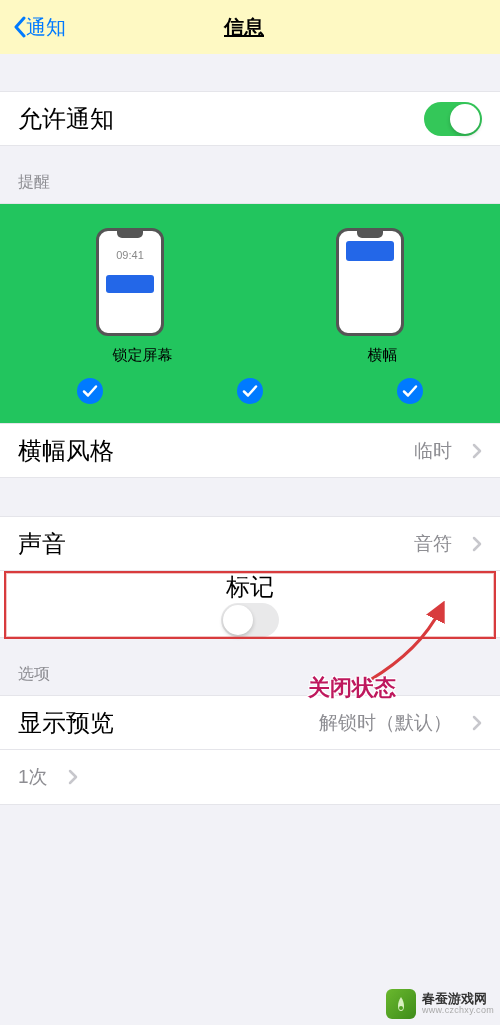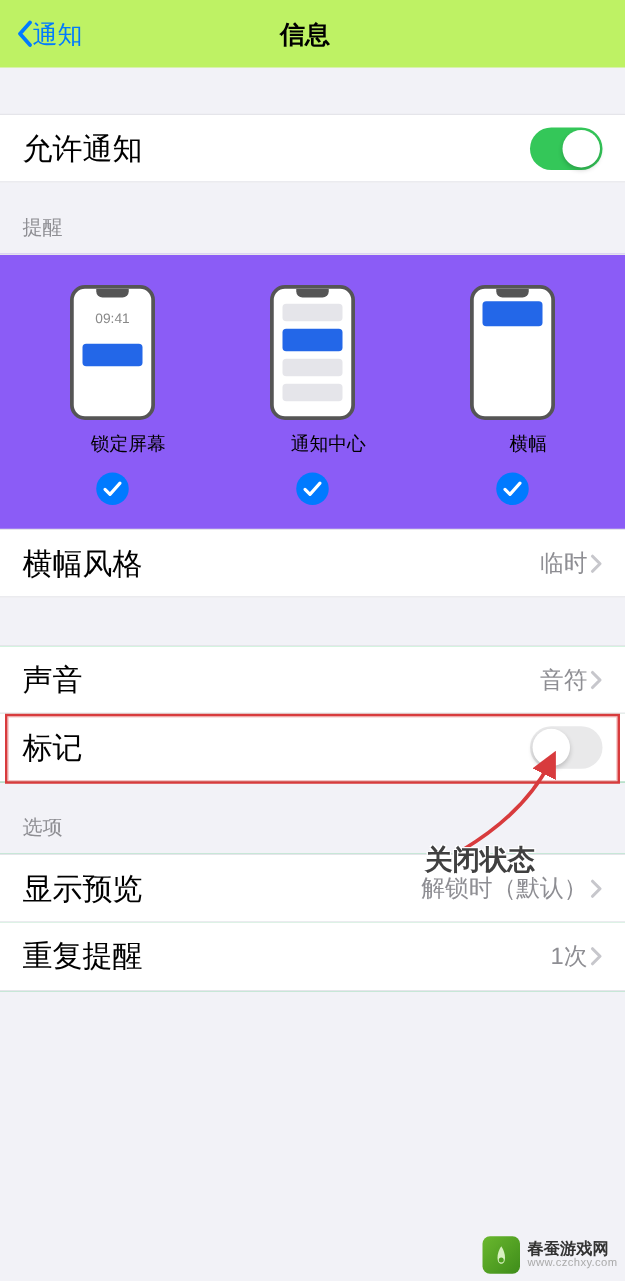--- a/index.html
+++ b/index.html
@@ -9,72 +9,73 @@
       font-family: -apple-system, "Helvetica Neue", sans-serif;
       background: #f2f2f7;
       overflow: hidden;
       position: relative;
     }
     .nav {
       height: 54px;
       display: flex;
       align-items: center;
       padding: 0 12px;
-      background: #bef264;
+      background: #fef9c3;
       position: relative;
     }
     .nav-back {
       display: flex;
       align-items: center;
       color: #007aff;
       font-size: 20px;
       z-index: 1;
     }
     .nav-back .chevron { width: 14px; height: 22px; }
     .nav-title {
       position: absolute;
       left: 0; right: 12px;
       text-align: center;
       font-size: 20px;
       font-weight: 600;
       color: #000;
+      text-decoration: underline;
     }
     .section-gap { height: 38px; }
     .cell {
       min-height: 54px;
       background: #fff;
       padding: 0 18px;
       display: flex;
       align-items: center;
       justify-content: space-between;
       border-bottom: 1px solid #e5e5ea;
     }
     .cell:last-child { border-bottom: none; }
     .cell-label { font-size: 24px; color: #000; }
-    .cell-value { font-size: 19px; color: #8e8e93; display: flex; align-items: center; gap: 2px; }
+    .cell-value { font-size: 19px; color: #8e8e93; display: flex; align-items: center; gap: 20px; }
     .disclosure { width: 10px; height: 16px; }
     .switch {
       width: 58px; height: 34px; border-radius: 17px;
       position: relative; transition: background .2s;
     }
     .switch.on { background: #34c759; }
     .switch.off { background: #e9e9ea; }
     .switch .knob {
       position: absolute; top: 2px; width: 30px; height: 30px;
       border-radius: 50%; background: #fff;
       box-shadow: 0 2px 4px rgba(0,0,0,.2);
     }
     .switch.on .knob { right: 2px; }
     .switch.off .knob { left: 2px; }
     .section-header {
       color: #8e8e93; font-size: 16px;
       padding: 26px 18px 10px;
     }
     .alerts-panel {
-      background: #8b5cf6;
+      background: #22c55e;
       padding: 24px 10px 18px;
       border-top: 1px solid #e5e5ea;
       border-bottom: 1px solid #e5e5ea;
     }
     .previews {
       display: flex;
       justify-content: space-around;
     }
     .preview-col {
       width: 110px;
@@ -125,40 +126,40 @@
     .check-circle {
       width: 28px; height: 28px;
     }
     .group {
       background: #22c55e;
       border-top: 1px solid #e5e5ea;
       border-bottom: 1px solid #e5e5ea;
     }
     .highlight-row {
       position: relative;
+      flex-direction: column;
     }
     .highlight-box {
       position: absolute;
       top: 0; left: 4px; right: 4px; bottom: -2px;
       border: 2px solid #d83b3d;
       box-shadow: 0 0 0 1px rgba(216,59,61,.3) inset;
       pointer-events: none;
     }
     .annotation-arrow {
       position: absolute;
       pointer-events: none;
     }
     .annotation-text {
       position: absolute;
-      color: #404040;
+      color: #be185d;
       font-size: 22px;
       font-weight: 600;
       text-shadow: -1px -1px 0 #fff, 1px -1px 0 #fff, -1px 1px 0 #fff, 1px 1px 0 #fff;
       pointer-events: none;
-      margin-left: 32px;
     }
     .watermark {
       position: absolute;
       right: 6px;
       bottom: 6px;
       display: flex;
       align-items: center;
       gap: 6px;
     }
     .watermark .icon {
@@ -200,30 +201,20 @@
   <div class="previews">
     <div class="preview-col">
       <div class="phone-frame lock">
         <div class="notch"></div>
         <div class="time-txt">09:41</div>
         <div class="blue-bar"></div>
       </div>
       <div class="preview-label">锁定屏幕</div>
     </div>
     <div class="preview-col">
-      <div class="phone-frame nc">
-        <div class="notch"></div>
-        <div class="nc-bar b1"></div>
-          <div class="nc-bar b2"></div>
-          <div class="nc-bar b3"></div>
-          <div class="nc-bar b4"></div>
-      </div>
-      <div class="preview-label">通知中心</div>
-    </div>
-    <div class="preview-col">
       <div class="phone-frame banner">
         <div class="notch"></div>
         <div class="bn"></div>
       </div>
       <div class="preview-label">横幅</div>
     </div>
   </div>
   <div class="check-row">
     <svg class="check-circle" viewBox="0 0 28 28">
         <circle cx="14" cy="14" r="13" fill="#007aff"></circle>
@@ -276,21 +267,20 @@
   <div class="cell">
     <span class="cell-label">显示预览</span>
     <span class="cell-value">
       <span>解锁时（默认）</span>
       <svg class="disclosure" viewBox="0 0 10 16">
           <path d="M2 2 L8 8 L2 14" stroke="#c7c7cc" stroke-width="2.5" fill="none" stroke-linecap="round" stroke-linejoin="round"></path>
         </svg>
     </span>
   </div>
   <div class="cell">
-    <span class="cell-label">重复提醒</span>
     <span class="cell-value">
       <span>1次</span>
       <svg class="disclosure" viewBox="0 0 10 16">
           <path d="M2 2 L8 8 L2 14" stroke="#c7c7cc" stroke-width="2.5" fill="none" stroke-linecap="round" stroke-linejoin="round"></path>
         </svg>
     </span>
   </div>
 </div>
 
 <svg class="annotation-arrow" style="left:340px;top:600px;width:120px;height:90px;" viewBox="0 0 120 90">

